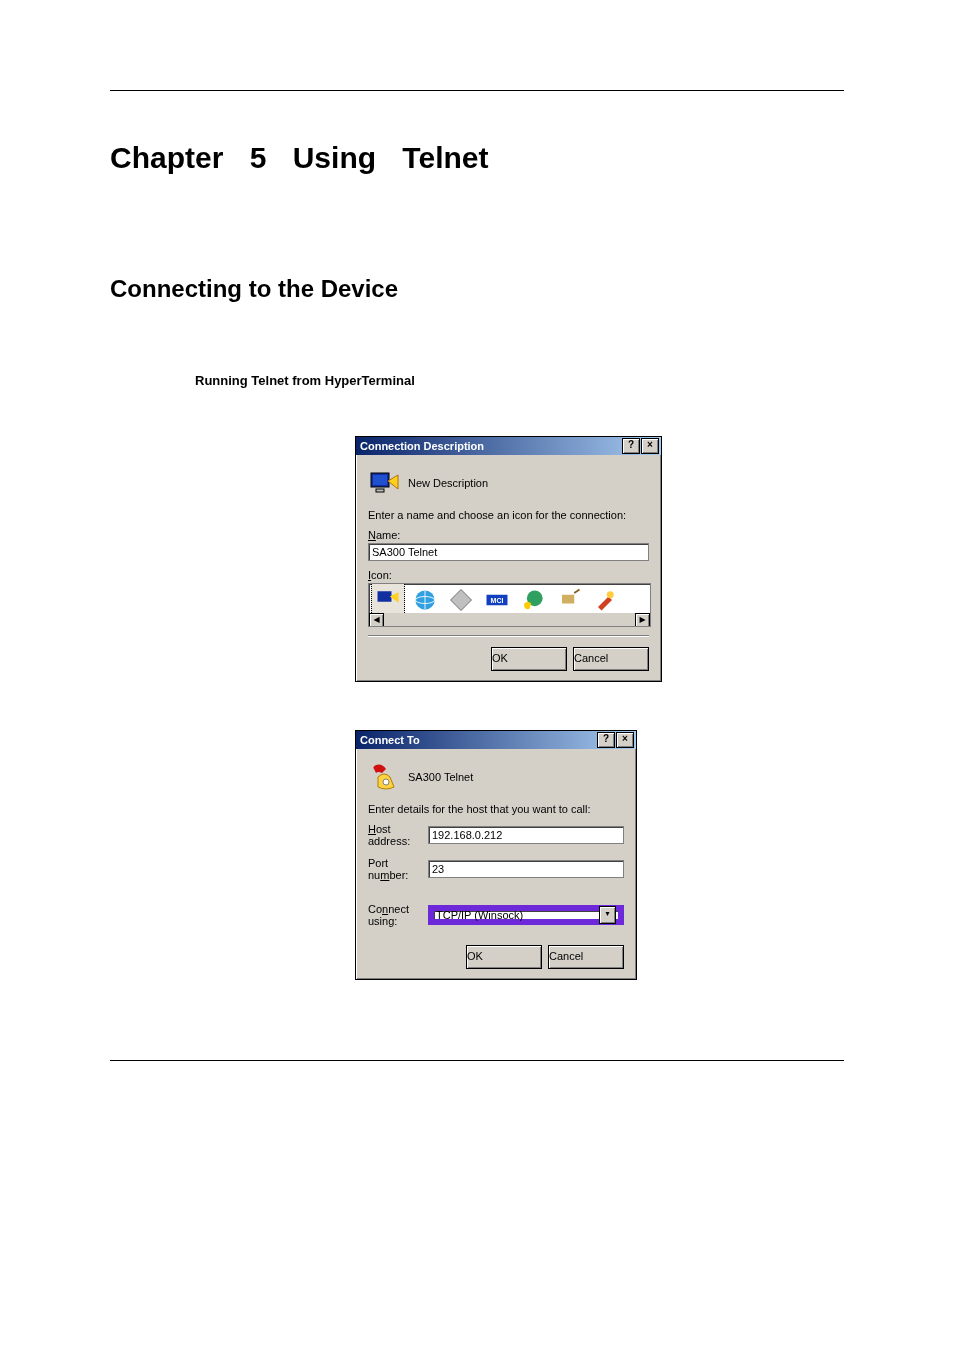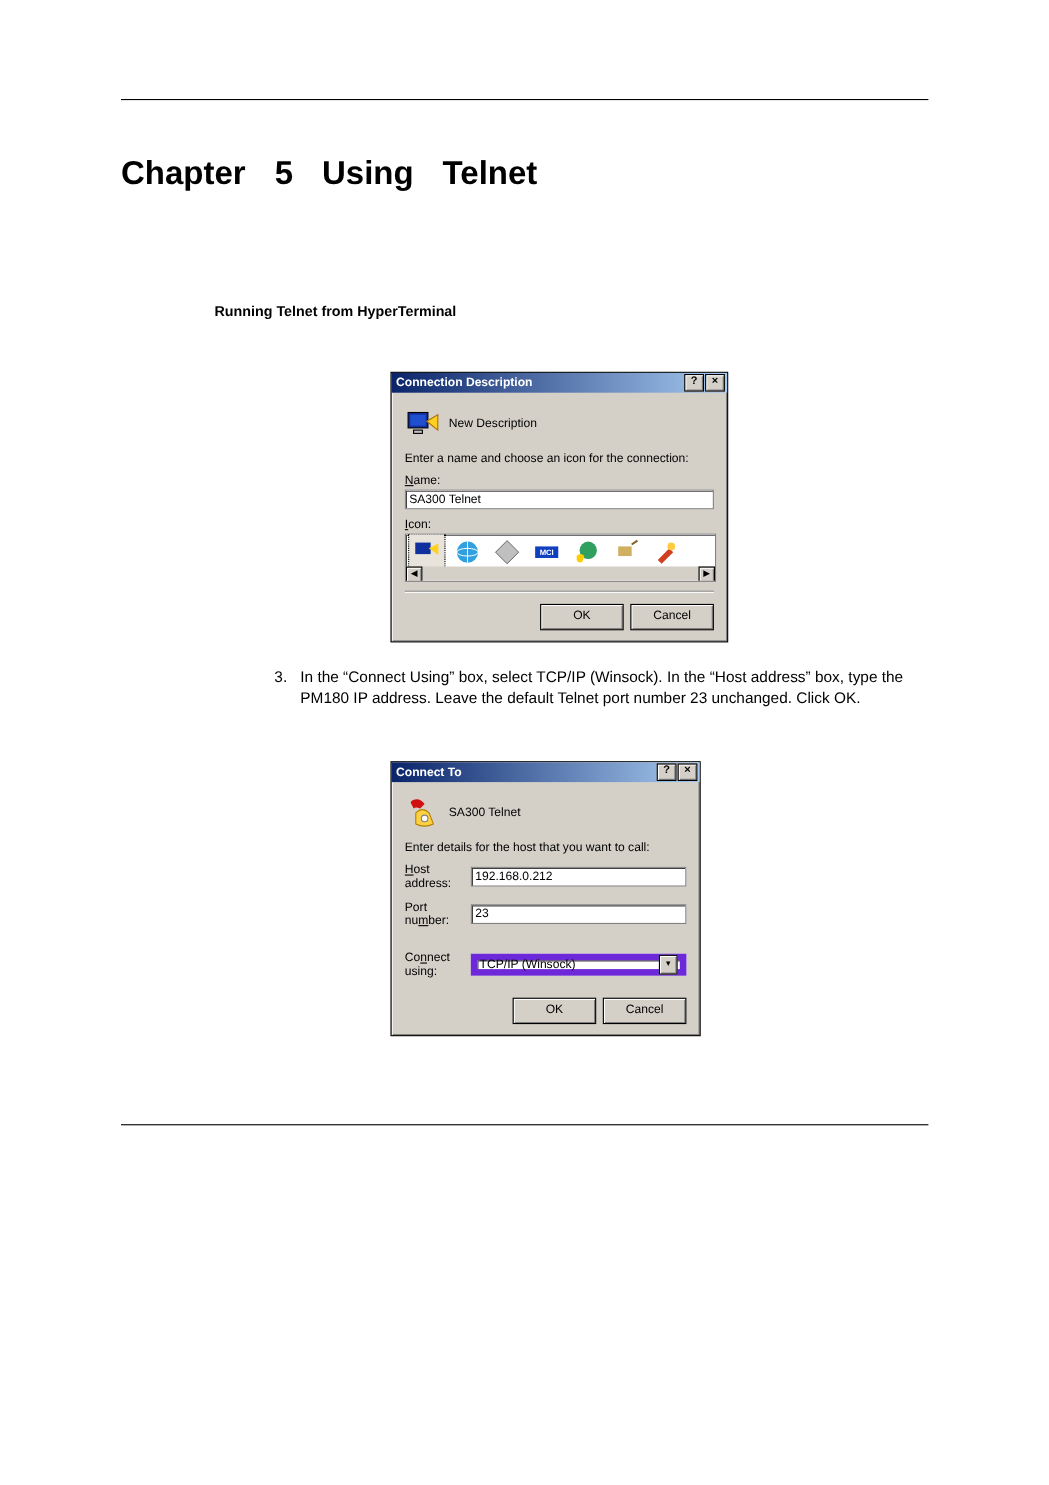--- a/index.html
+++ b/index.html
@@ -201,21 +201,20 @@
     gap: 6px;
   }
   .win-button {
     width: 74px;
     height: 22px;
     background: #d4d0c8;
     border: 1px solid #000;
     box-shadow: inset 1px 1px 0 #fff, inset -1px -1px 0 #808080;
     font-family: Tahoma, Arial, sans-serif;
     font-size: 11px;
-    text-align: center;
     line-height: 20px;
   }
   .big-icon {
     width: 32px;
     height: 32px;
   }
   .form-row {
     display:flex;
     align-items:center;
     margin-bottom:10px;
@@ -228,20 +227,21 @@
   }
 </style>
 </head>
 <body>
 
 <div class="page">
   <hr class="top-rule">
 
   <h1 class="chapter-title">Chapter 5 Using Telnet</h1>
 
+  <h2 class="section-title">Connecting to the Device</h2>
 
   <h3 class="subsection-title">Running Telnet from HyperTerminal</h3>
 
 
   <div class="dialog-wrap">
     <div class="dialog">
       <div class="titlebar">
         <span>Connection Description</span>
         <div class="titlebar-buttons">
           <div class="tb-btn">?</div>
@@ -316,23 +316,20 @@
         </div>
         <hr class="sep">
         <div class="button-row">
           <div class="win-button">OK</div>
           <div class="win-button">Cancel</div>
         </div>
       </div>
     </div>
   </div>
 
-  <ol class="steps" start="3">
-    <li>In the “Connect Using” box, select TCP/IP (Winsock). In the “Host address” box, type the PM180 IP address. Leave the default Telnet port number 23 unchanged. Click OK.</li>
-  </ol>
 
   <div class="dialog-wrap">
     <div class="dialog" style="width:280px">
       <div class="titlebar">
         <span>Connect To</span>
         <div class="titlebar-buttons">
           <div class="tb-btn">?</div>
           <div class="tb-btn">×</div>
         </div>
       </div>

